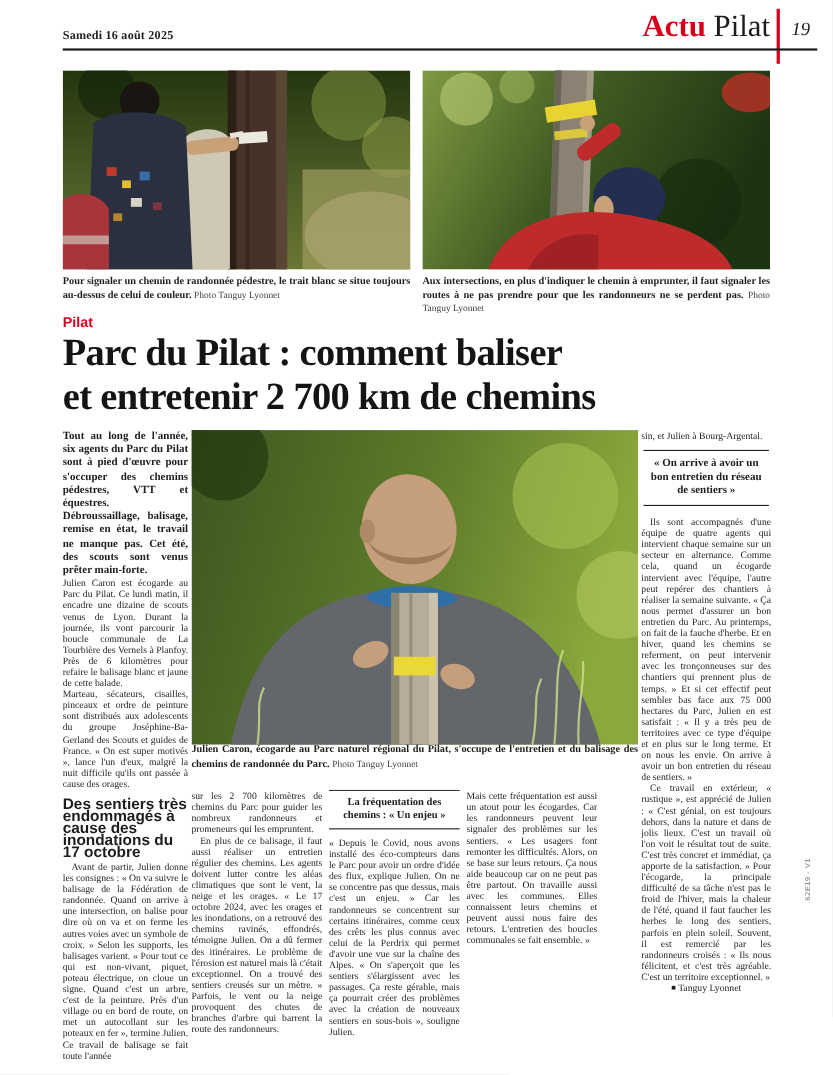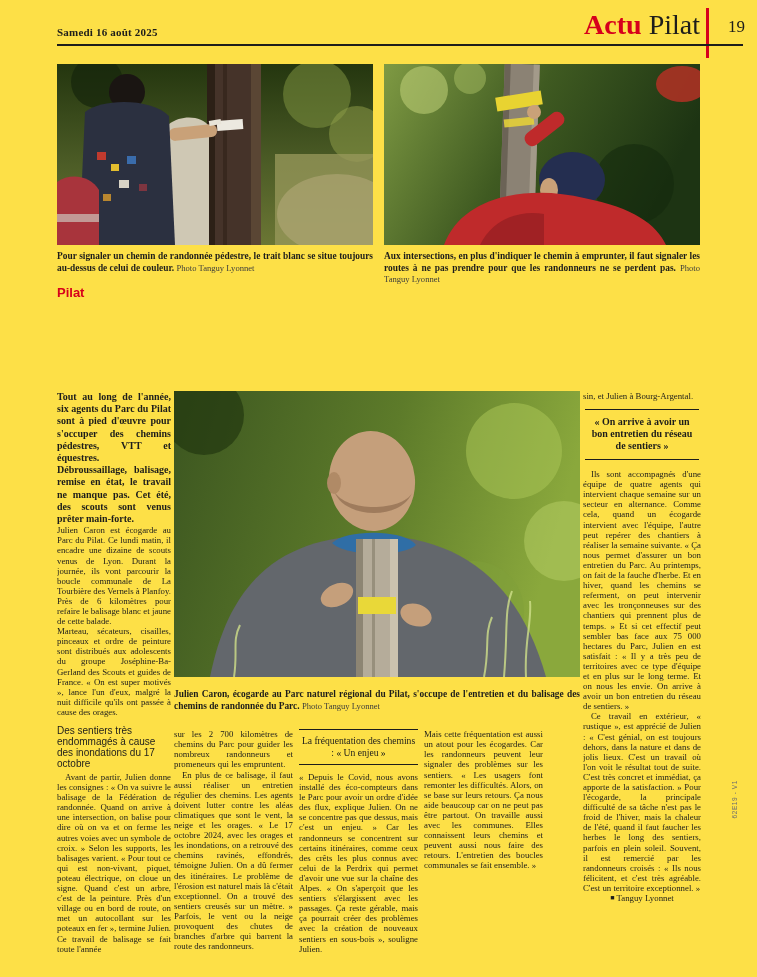--- a/index.html
+++ b/index.html
@@ -1,28 +1,28 @@
 <!DOCTYPE html>
 <html lang="fr"><head>
 <meta charset="utf-8">
 <style>
   * { margin:0; padding:0; box-sizing:border-box; }
   html,body { background:#e8e8e8; }
   .page {
-    position:relative; width:757px; height:977px; background:#fde047;
+    position:relative; width:757px; height:977px; background:#ffffff;
     margin:0 auto; overflow:hidden;
     font-family:"Liberation Serif", serif; color:#1d1d1b;
   }
   
   .masthead-date { position:absolute; left:57px; top:26px; font-size:11px; font-weight:bold; letter-spacing:.2px; }
   .brand { position:absolute; left:0; top:10px; width:700px; text-align:right; font-size:28px; line-height:30px;padding-left:44px; }
   .brand .actu { color:#d6001c; font-weight:bold; }
   .brand .pilat { font-weight:normal; margin-left:7px; }
   .red-bar { position:absolute; left:706px; top:8px; width:3px; height:50px; background:#d6001c; }
-  .pagenum { position:absolute; left:711px; top:17px; width:34px; text-align:right; font-size:17px; }
+  .pagenum { position:absolute; left:711px; top:17px; width:34px; text-align:center; font-size:17px;font-style:italic; }
   .masthead-rule { position:absolute; left:57px; top:44px; width:686px; height:2px; background:#1d1d1b; }
   
   figure { position:absolute; }
   .photo-frame svg { display:block; }
   .photo-left  { left:57px;  top:64px; width:316px; height:181px; }
   .photo-right { left:384px; top:64px; width:316px; height:181px; }
   .caption { position:absolute; font-size:9.4px; line-height:11.6px; font-weight:bold; text-align:justify; }
   .cap-left  { left:57px;  top:251px; width:316px; }
   .cap-right { left:384px; top:251px; width:316px; }
   .credit { font-weight:normal; font-size:8.6px; color:#3d3d3b; }
@@ -34,28 +34,28 @@
   .body-grid {
     position:absolute; left:57px; top:391px; width:653px; height:586px;
     display:grid; grid-template-columns:114px 406px 118px; column-gap:3px;
     font-size:8.8px; line-height:10.1px; text-align:justify;
   }
   .col { overflow:hidden; }
   p.para { margin:0; }
   .gap { margin-top:9px; }
   .indent { text-indent:8px; }
   .intro { font-weight:bold; font-size:10px; line-height:12.2px; }
-  .subhead { font-family:"Liberation Sans", sans-serif; font-weight:normal; font-size:10px; line-height:11px; text-align:left; margin:8px 0 3px; }
+  .subhead { font-family:"Liberation Sans", sans-serif; font-weight:bold; font-size:14px; line-height:11px; text-align:left; margin:8px 0 3px; }
   .mid-photo svg { display:block; }
-  .mid-caption { margin-top:12px; font-size:9.4px; line-height:11.6px; font-weight:bold; text-align:justify; width:100%; }
+  .mid-caption { margin-top:0; font-size:9.4px; line-height:11.6px; font-weight:bold; text-align:justify; width:100%; }
   .sub-cols { margin-top:17px; display:grid; grid-template-columns:repeat(3,119px); column-gap:6px; }
   .box-title {
     border-top:1.5px solid #1d1d1b; border-bottom:1.5px solid #1d1d1b;
     padding:5px 2px 6px; margin-bottom:7px;
-    text-align:center; font-weight:normal; font-size:9.6px; line-height:11.4px;
+    text-align:center; font-weight:bold; font-size:9.6px; line-height:11.4px;
   }
   .pull-quote {
     border-top:1.2px solid #1d1d1b; border-bottom:1.2px solid #1d1d1b;
     padding:6px 2px 7px; margin:8px 2px 9px;
     text-align:center; font-weight:bold; font-size:10px; line-height:12px;
   }
   .byline { margin-top:4px; font-weight:normal; text-align:center; }
   .byline .bullet { font-size:7px; vertical-align:1px; }
   .edge-code {
     position:absolute; left:731px; top:780px; width:12px;
@@ -158,20 +158,24 @@
         <path d="M96 181 C110 152 140 146 160 150 L160 181 Z" fill="#a02124"></path>
       </g>
     </svg>
   </figure>
   <figcaption class="caption cap-right">
     <span>Aux intersections, en plus d'indiquer le chemin à emprunter, il faut signaler les routes à ne pas prendre pour que les randonneurs ne se perdent pas.</span>
     <span class="credit">Photo Tanguy Lyonnet</span>
   </figcaption>
 
   <div class="kicker">Pilat</div>
+  <h1 class="headline">
+    <span>Parc du Pilat : comment baliser</span>
+    <span>et entretenir 2&nbsp;700 km de chemins</span>
+  </h1>
 
   <div class="body-grid">
 
     <div class="col">
       <p class="para intro">Tout au long de l'année, six agents du Parc du Pilat sont à pied d'œuvre pour s'occuper des chemins pédestres, VTT et équestres. Débroussaillage, balisage, remise en état, le travail ne manque pas. Cet été, des scouts sont venus prêter main-forte.</p>
       <p class="para gap">Julien Caron est écogarde au Parc du Pilat. Ce lundi matin, il encadre une dizaine de scouts venus de Lyon. Durant la journée, ils vont parcourir la boucle communale de La Tourbière des Vernels à Planfoy. Près de 6 kilomètres pour refaire le balisage blanc et jaune de cette balade.</p>
       <p class="para gap">Marteau, sécateurs, cisailles, pinceaux et ordre de peinture sont distribués aux adolescents du groupe Joséphine-Ba-Gerland des Scouts et guides de France. « On est super motivés », lance l'un d'eux, malgré la nuit difficile qu'ils ont passée à cause des orages.</p>
       <h3 class="subhead">Des sentiers très endommagés à cause des inondations du 17 octobre</h3>
       <p class="para indent">Avant de partir, Julien donne les consignes : « On va suivre le balisage de la Fédération de randonnée. Quand on arrive à une intersection, on balise pour dire où on va et on ferme les autres voies avec un symbole de croix. » Selon les supports, les balisages varient. « Pour tout ce qui est non-vivant, piquet, poteau électrique, on cloue un signe. Quand c'est un arbre, c'est de la peinture. Près d'un village ou en bord de route, on met un autocollant sur les poteaux en fer », termine Julien. Ce travail de balisage se fait toute l'année</p>
     </div>

